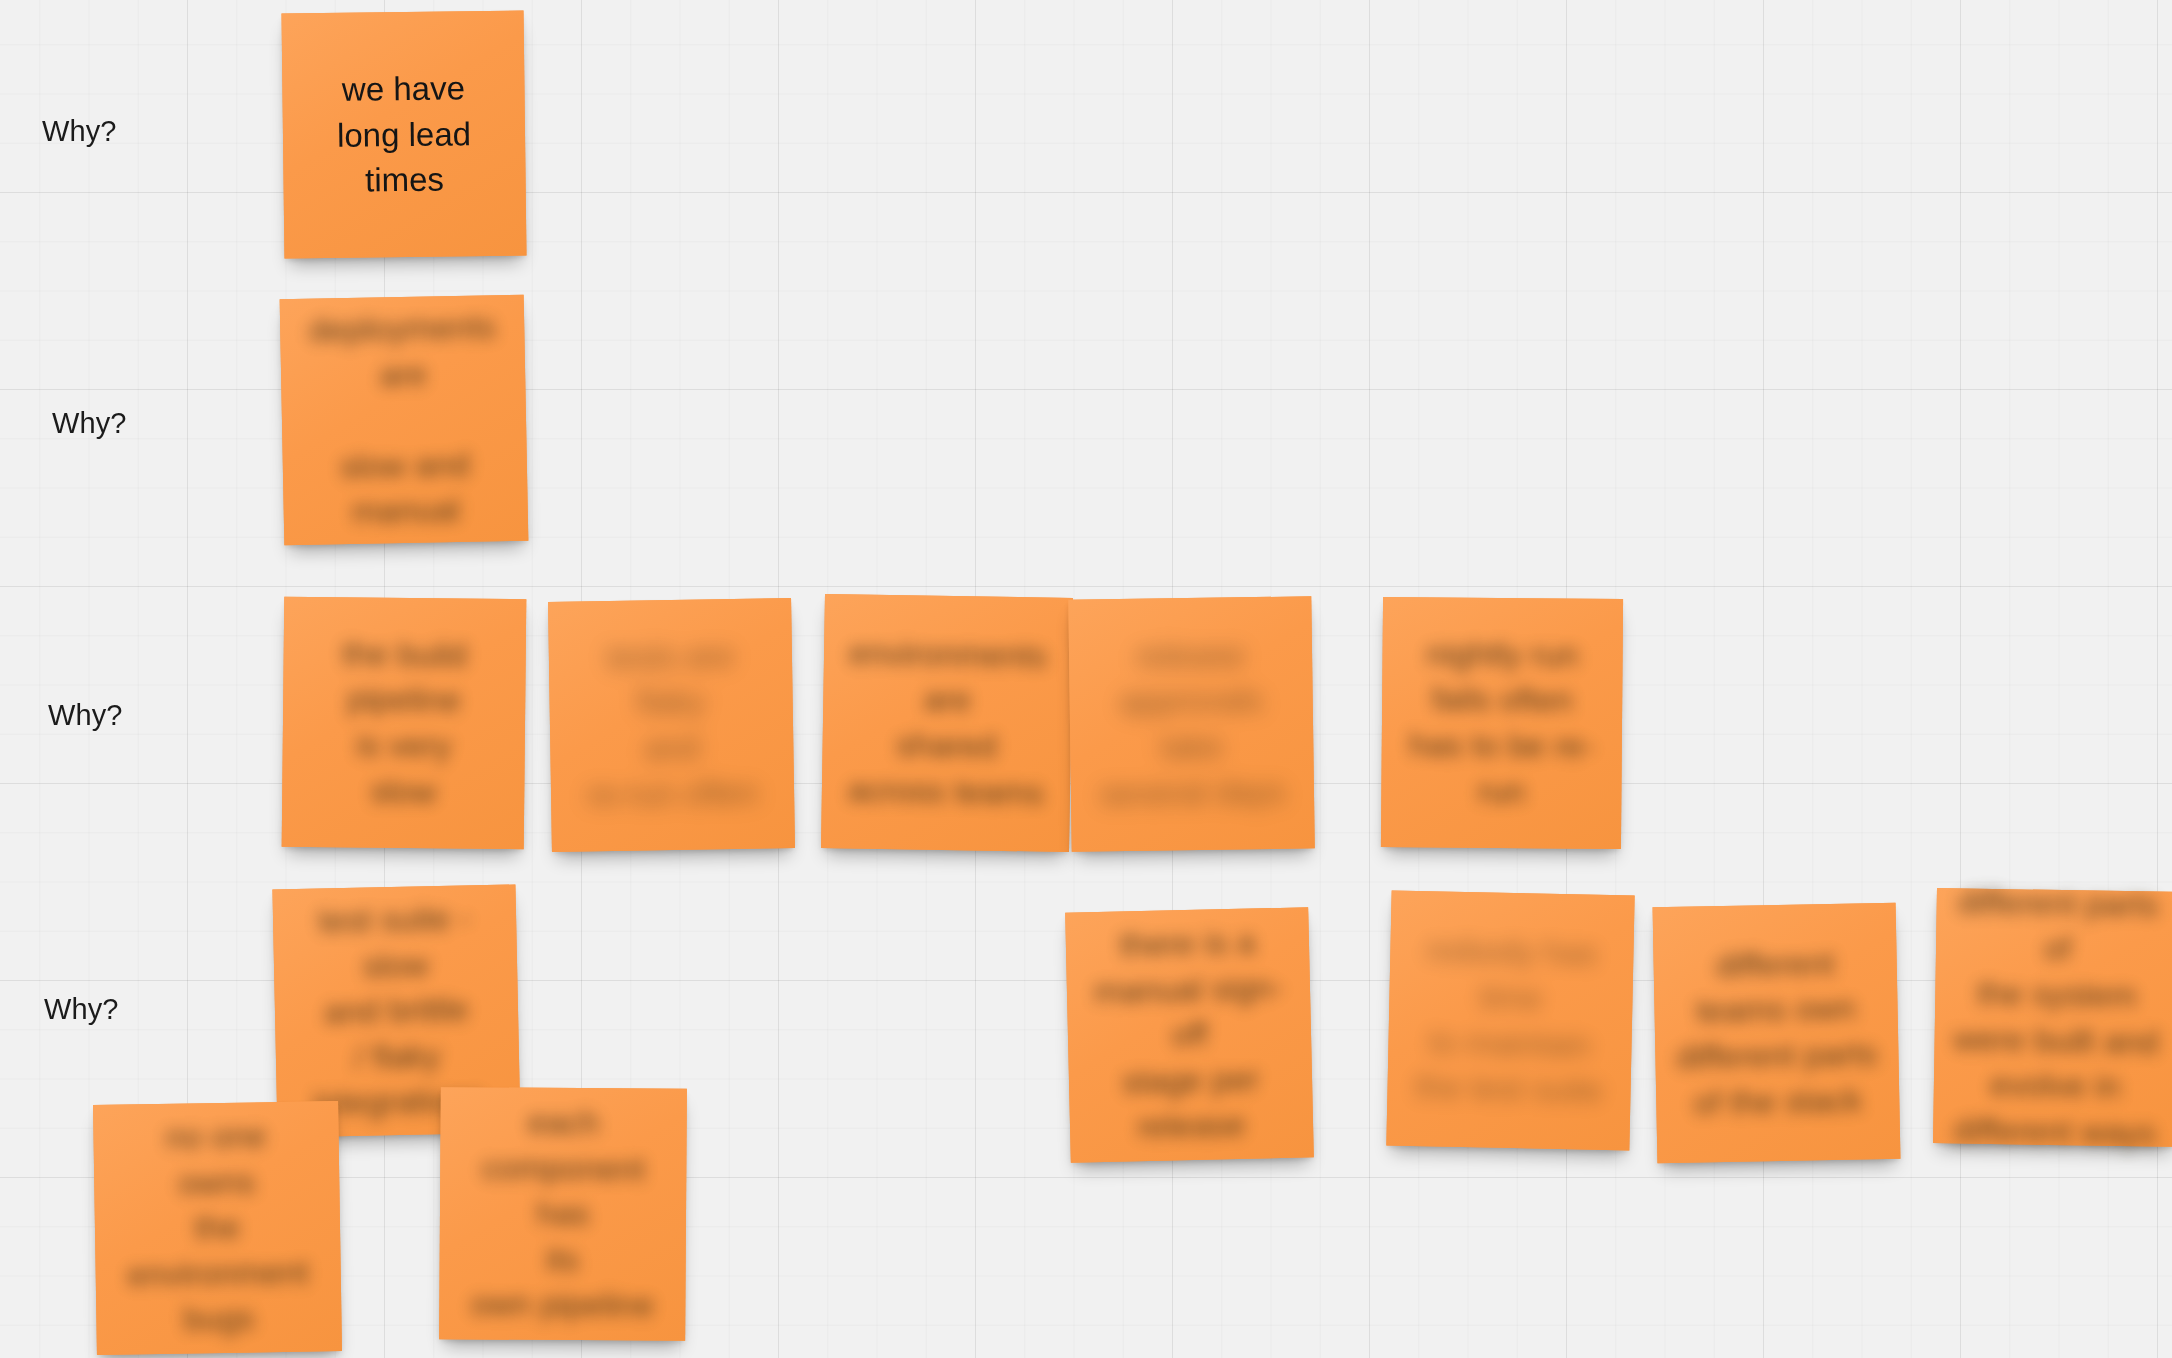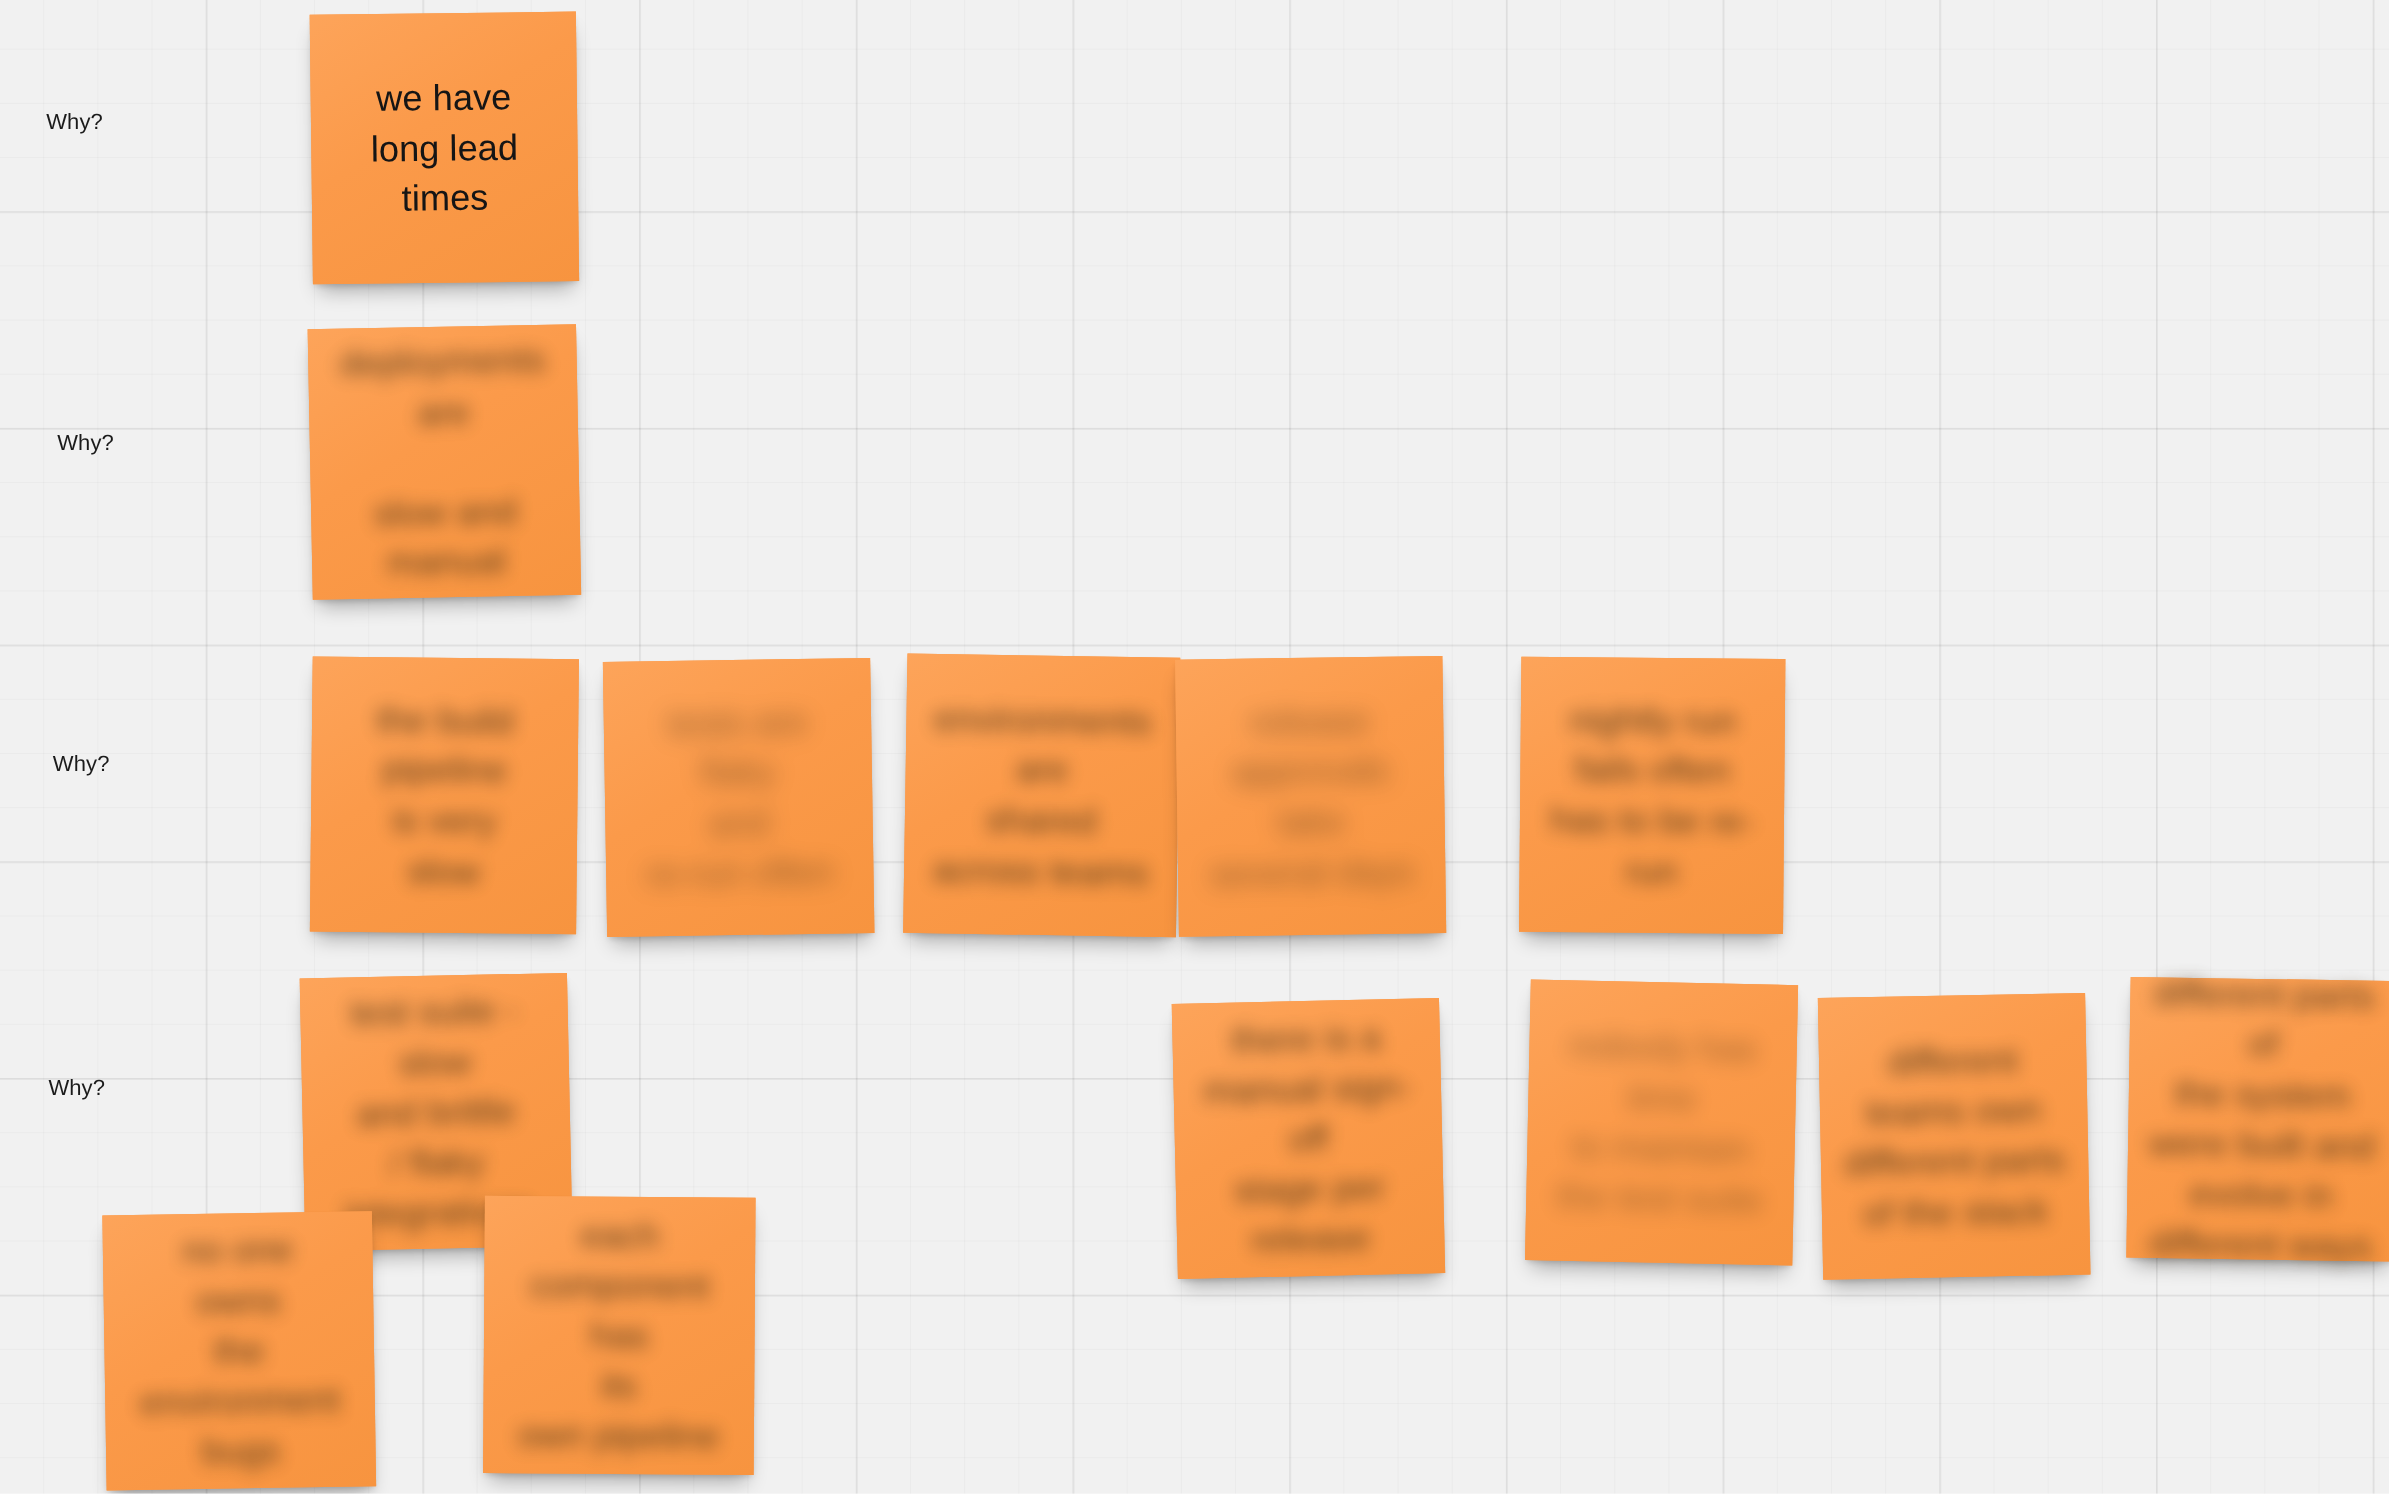--- a/index.html
+++ b/index.html
@@ -23,26 +23,27 @@
       197px 197px,
       49.25px 49.25px,
       49.25px 49.25px;
     background-position: -10px -5px, -10px -5px, -10px -5px, -10px -5px;
     overflow:hidden;
   }
 
   
   .why-label {
     position:absolute;
-    font-size:20px;
+    font-size:29px;
     line-height:1.1;
     color:#1b1b1b;
     letter-spacing:0.1px;
     white-space:nowrap;
     user-select:none;
+    margin-top:16px;
   }
 
   
   .note {
     position:absolute;
     background:#fb9a4a;
     background-image:linear-gradient(150deg,#fda45a 0%,#fb9a4a 42%,#f7943f 100%);
     box-shadow:
       0 12px 18px -6px rgba(0,0,0,0.30),
       0 3px 6px -2px rgba(0,0,0,0.18);

